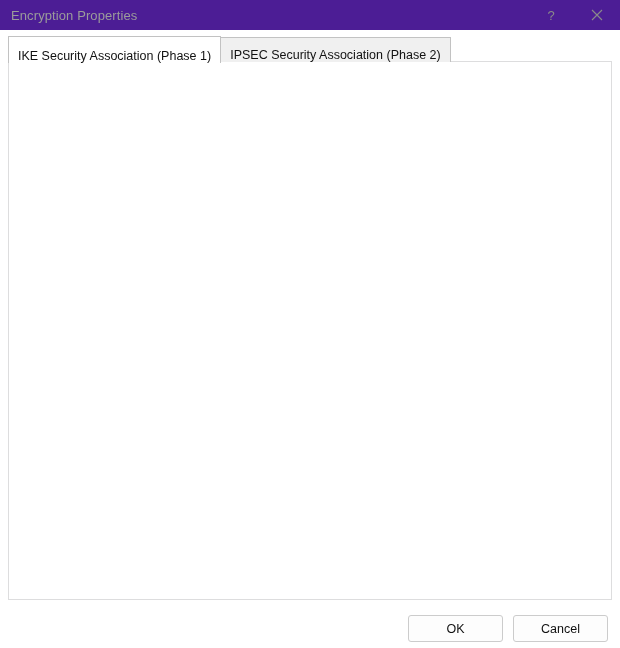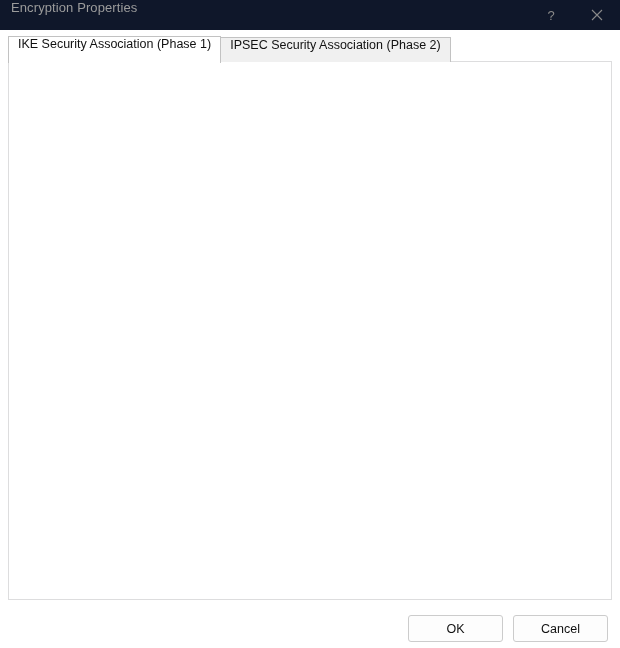--- a/index.html
+++ b/index.html
@@ -14,22 +14,22 @@
     font-size: 12.5px;
     color: #1b1b1b;
     overflow: hidden;
     position: relative;
   }
 
   
   .titlebar {
     height: 30px;
     display: flex;
-    align-items: flex-start;
-    background: #0f172a;
+    align-items: center;
+    background: #4c1d95;
     position: relative;
   }
   .title-text {
     padding-left: 11px;
     font-size: 13px;
     color: #9b9b9b;
     letter-spacing: .1px;
   }
   .title-btns {
     position: absolute;
@@ -59,21 +59,21 @@
     right: 8px;
     height: 26px;
     display: flex;
     align-items: flex-end;
     z-index: 3;
   }
   .tab {
     height: 25px;
     padding: 0 9px;
     display: flex;
-    align-items: flex-start;
+    align-items: flex-end;
     font-size: 12.5px;
     color: #111111;
     border: 1px solid #c2c2c2;
     border-bottom: none;
     background: #f0f0f0;
     box-sizing: border-box;
     white-space: nowrap;
   }
   .tab.active {
     background: #ffffff;

